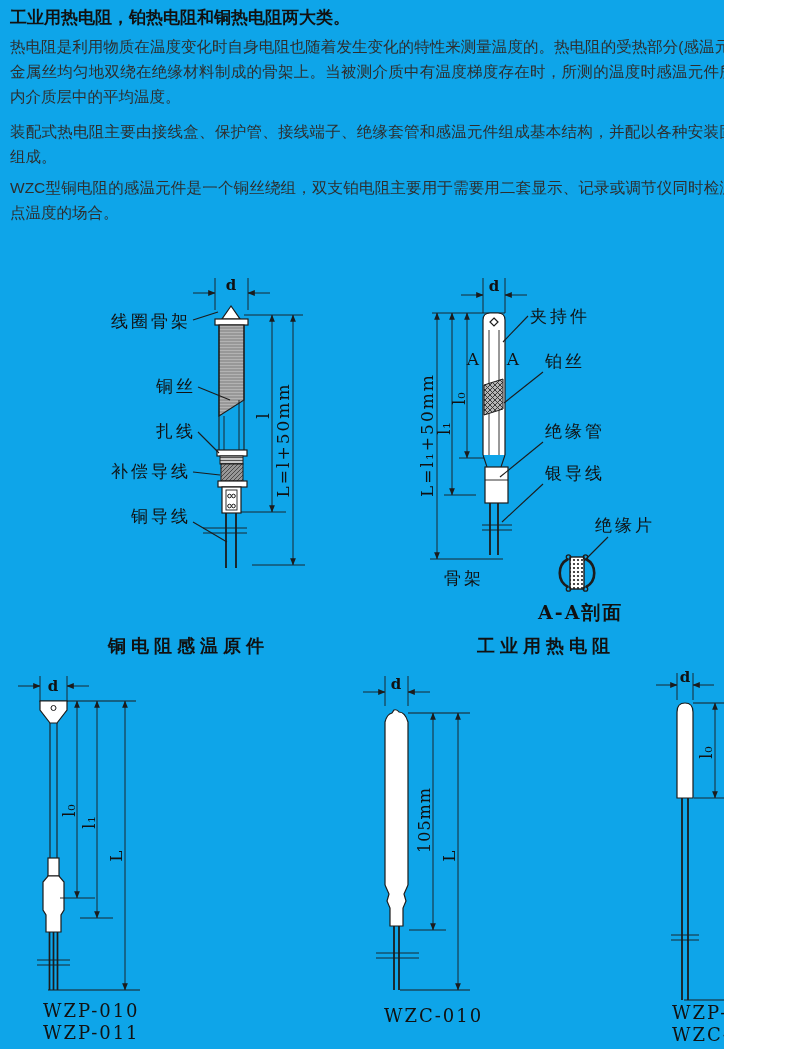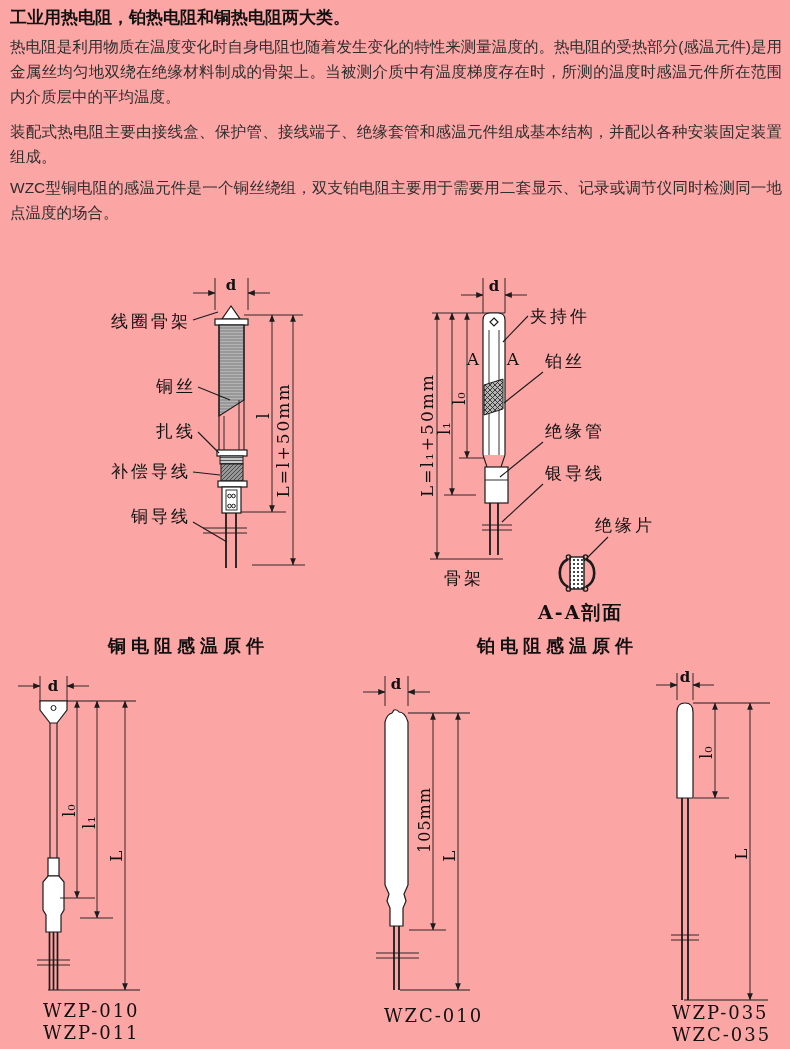--- a/index.html
+++ b/index.html
@@ -1,16 +1,16 @@
 <!DOCTYPE html>
 <html><head>
 <meta charset="utf-8">
 <style>
   html,body{margin:0;padding:0;background:#fff;}
-  .page{position:relative;width:790px;height:1049px;background:#fca5a5;overflow:hidden;
+  .page{position:relative;width:724px;height:1049px;background:#0ea5e9;overflow:hidden;
         font-family:"Liberation Sans",sans-serif;color:#262626;}
   .doc-title{position:absolute;left:10px;top:6px;font-size:17px;font-weight:bold;color:#111;}
   .para{position:absolute;left:10px;width:772px;font-size:15.5px;line-height:25px;
         color:#2e2e2e;text-align:justify;}
   .p1{top:34px;} .p2{top:119px;} .p3{top:175px;} .p4{top:227px;}
   .fig-caption{position:absolute;font-family:"DejaVu Serif","Liberation Serif",serif;
         font-weight:bold;font-size:18px;letter-spacing:5px;color:#111;}
   .cap-copper{left:108px;top:634px;}
   .cap-platinum{left:477px;top:634px;}
   svg{position:absolute;}
@@ -183,21 +183,21 @@
       <path d="M186,289 C197,295 197,311 186,317" fill="none" stroke="#1c1c1c" stroke-width="2.6"></path>
       <circle cx="168.5" cy="287" r="2.2" fill="none" stroke="#1c1c1c" stroke-width="1.3"></circle>
       <circle cx="168.5" cy="319" r="2.2" fill="none" stroke="#1c1c1c" stroke-width="1.3"></circle>
       <circle cx="185.5" cy="287" r="2.2" fill="none" stroke="#1c1c1c" stroke-width="1.3"></circle>
       <circle cx="185.5" cy="319" r="2.2" fill="none" stroke="#1c1c1c" stroke-width="1.3"></circle>
       <text class="seccap" x="138" y="349">A-A剖面</text>
     </g>
   </svg>
 
   <div class="fig-caption cap-copper">铜电阻感温原件</div>
-  <div class="fig-caption cap-platinum">铂电阻感温原件</div>
+  <div class="fig-caption cap-platinum">工业用热电阻</div>
 
   <svg style="left:0;top:670px" width="790" height="379" viewBox="0 0 790 379">
     <defs>
       <marker id="arrC" viewBox="0 0 10 10" refX="9.5" refY="5" markerWidth="8" markerHeight="8" orient="auto-start-reverse">
         <path d="M0,1 L10,5 L0,9 z" fill="#1c1c1c"></path>
       </marker>
     </defs>
 
     <g>
       <line class="ln-thin" x1="40" y1="6" x2="40" y2="32"></line>

